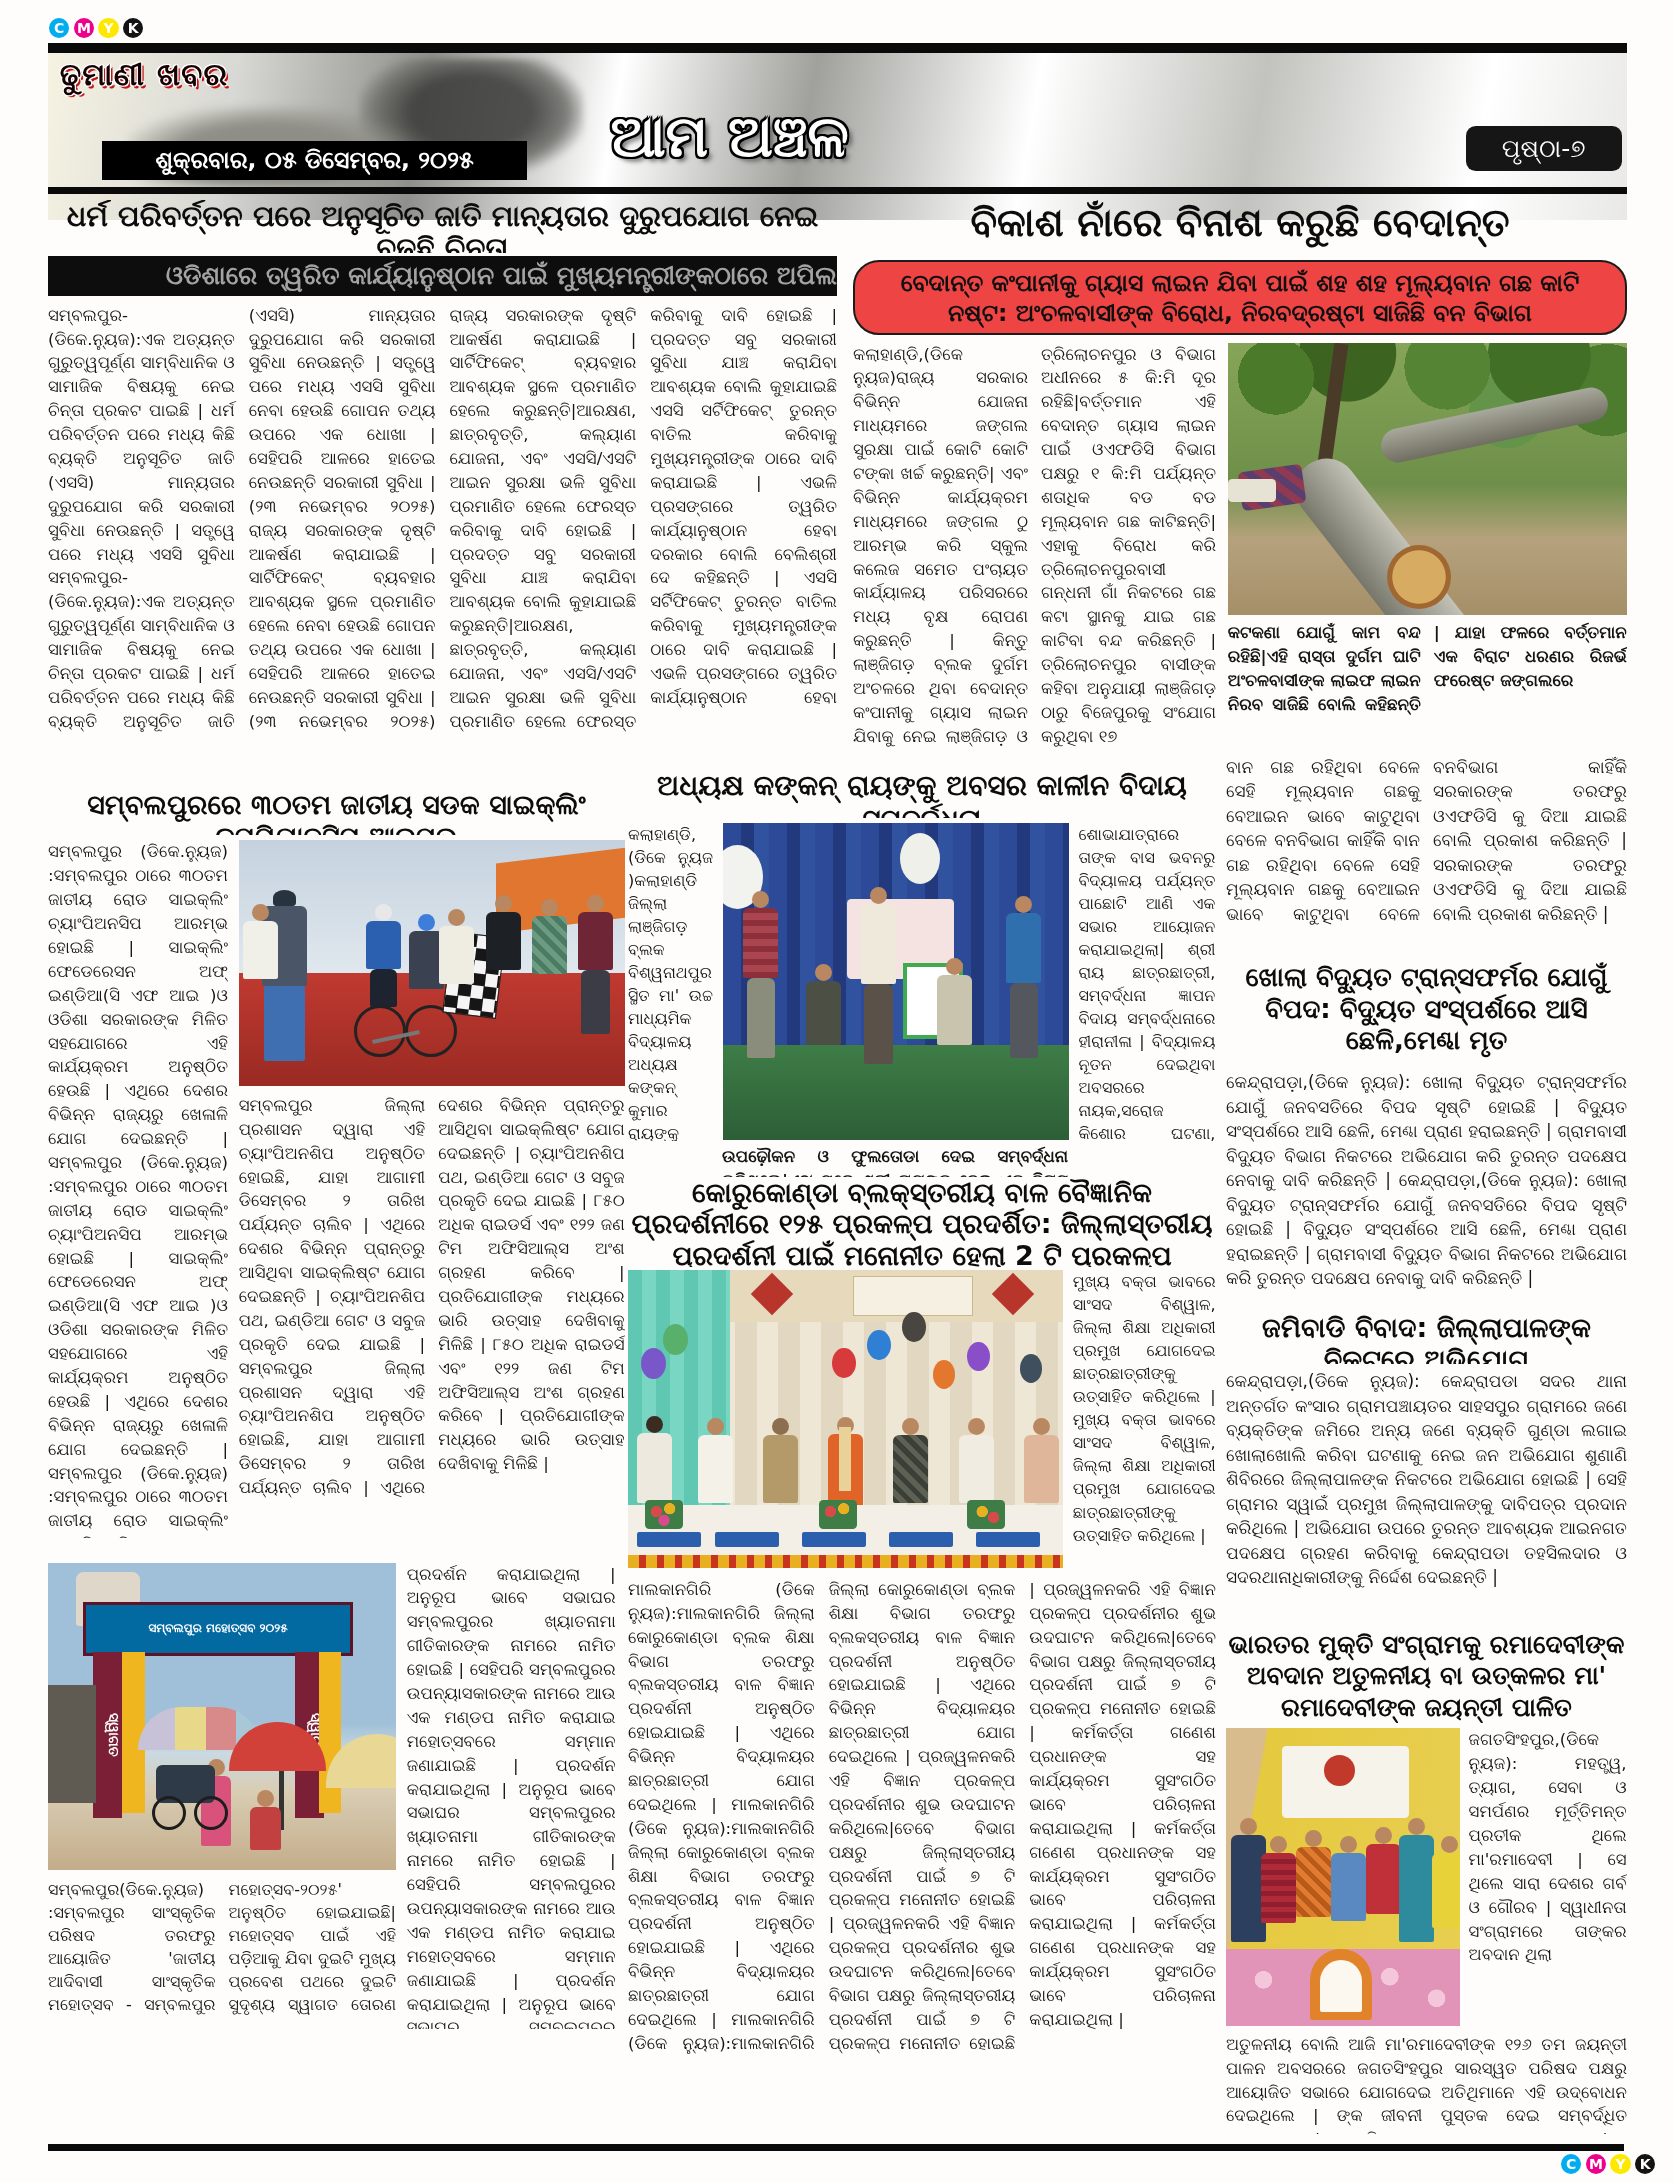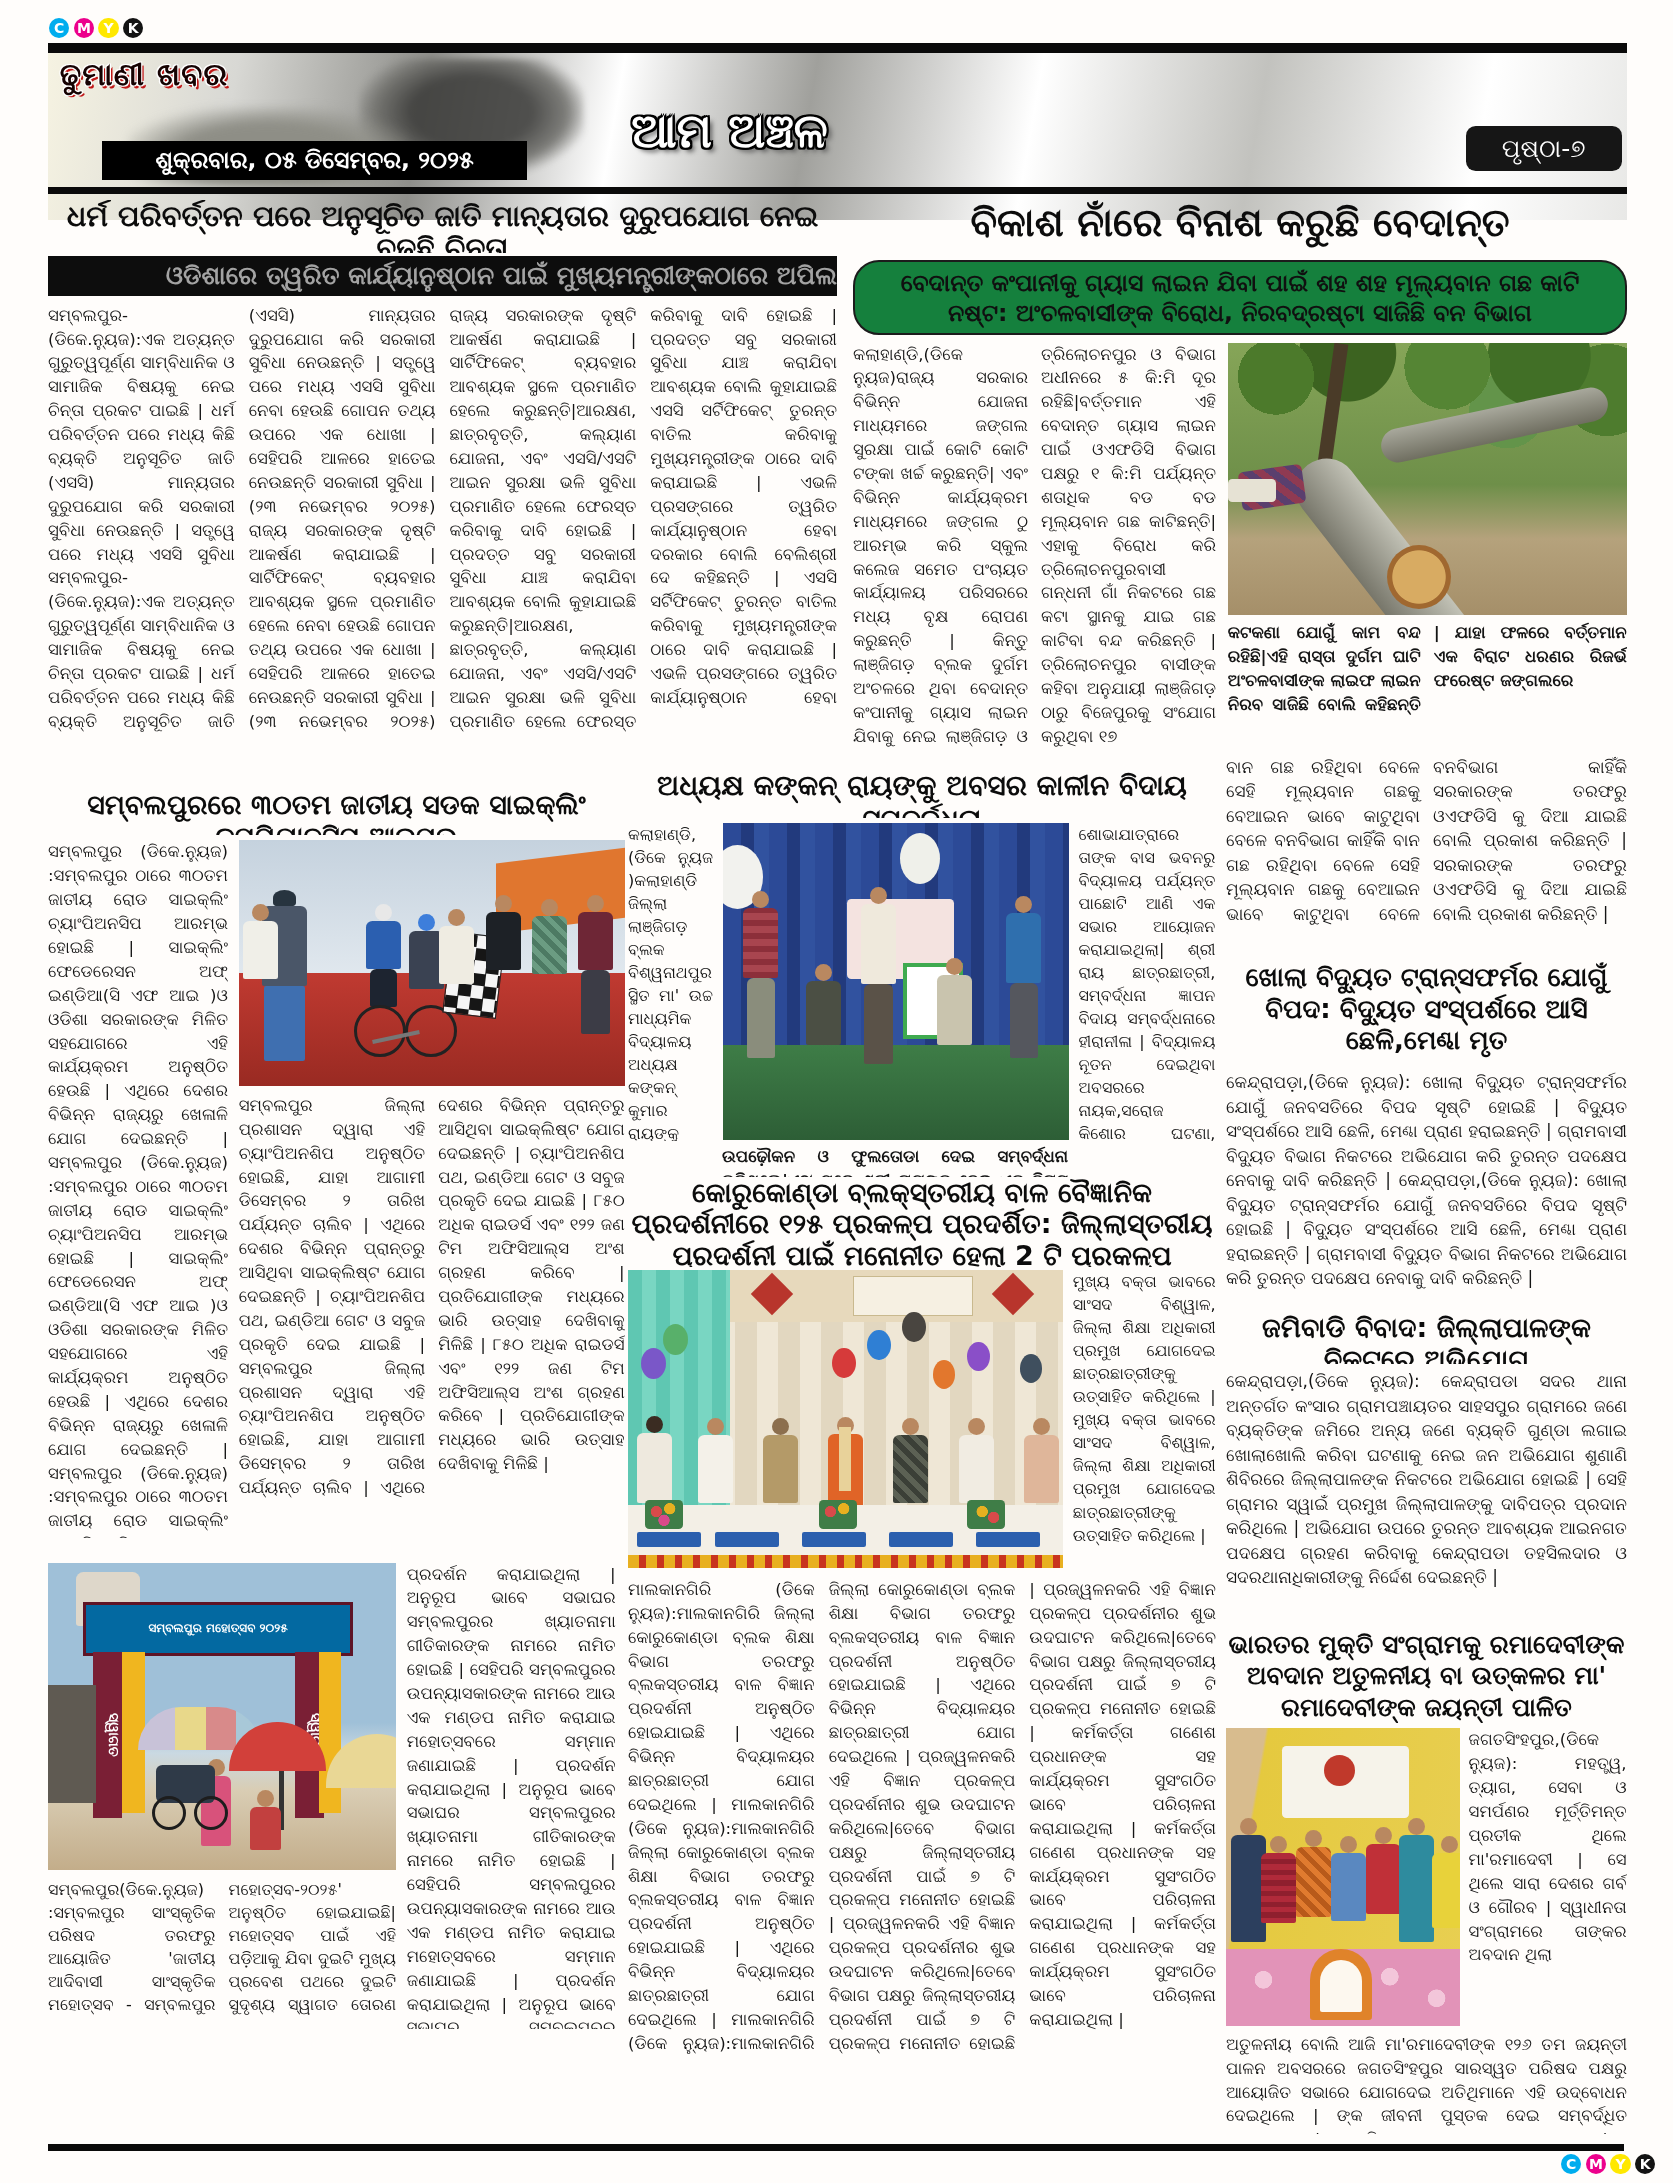--- a/index.html
+++ b/index.html
@@ -10,29 +10,29 @@
   .cmyk .dot{width:20.4px;height:20.4px;border-radius:50%;color:#fff;font-weight:bold;font-size:14px;line-height:20.4px;text-align:center;}
   
   .masthead{left:48px;top:43px;width:1579px;height:177px;background:
       linear-gradient(100deg,#f6f3e2 0%,#d8d8d4 12%,#8f8f8b 24%,#ffffff 36%,#a0a09c 48%,#ffffff 62%,#c2c2be 76%,#ffffff 90%,#e8e8e6 100%);overflow:hidden;}
   .mast-strip{position:absolute;left:0;top:0;width:100%;height:9.7px;background:#0a0a0a;}
   .mast-blob{position:absolute;left:311px;top:16px;width:225px;height:118px;background:radial-gradient(ellipse at 50% 45%,#3a3a38 0 38%,#6d6d69 60%,transparent 75%);filter:blur(3.2px);opacity:.85;}
   .mast-blob2{position:absolute;left:80px;top:64px;width:279px;height:80px;background:radial-gradient(ellipse at 50% 60%,#8e8e86 0 45%,transparent 78%);filter:blur(4.3px);}
   .mast-logo{position:absolute;left:11.8px;top:13px;font-size:31px;font-weight:800;color:#160202;letter-spacing:1.1px;
       text-shadow:1.1px 1.1px 0 #fff,-1.1px -1.1px 0 #fff,1.1px -1.1px 0 #fff,-1.1px 1.1px 0 #fff,2.7px 2.7px 0 #c01818;}
   .mast-date{position:absolute;left:54px;top:98px;width:425px;height:39px;background:#000;color:#fff;font-size:23.6px;font-weight:600;line-height:39px;text-align:center;overflow:hidden;}
-  .mast-title{position:absolute;left:499px;top:60px;width:365px;text-align:center;font-size:47px;font-weight:900;color:#fff;
+  .mast-title{position:absolute;left:499px;top:60px;width:365px;text-align:center;font-size:57px;font-weight:900;color:#fff;
       text-shadow:2.1px 0 0 #000,-2.1px 0 0 #000,0 2.1px 0 #000,0 -2.1px 0 #000,2.1px 2.1px 0 #000,-2.1px -2.1px 0 #000,2.1px -2.1px 0 #000,-2.1px 2.1px 0 #000,4.3px 4.3px 5.4px #555;}
   .badge{position:absolute;right:5.4px;top:83px;height:45px;padding:0 36px;background:#161616;color:#fff;font-size:25px;line-height:45px;border-radius:9.7px;}
   .rule{background:#0a0a0a;}
   
   .hl{font-weight:800;text-align:center;color:#0c0c0c;overflow:hidden;}
   .body-txt{font-size:16.6px;line-height:1.44;text-align:justify;color:#141414;overflow:hidden;word-break:break-word;}
   .subbar{background:#0d0d0d;color:#a3a3a3;font-weight:700;text-align:right;overflow:hidden;}
-  .kicker{background:#15803d;border:2.1px solid #1c1c1c;border-radius:26px;font-weight:700;text-align:center;overflow:hidden;}
+  .kicker{background:#ef4444;border:2.1px solid #1c1c1c;border-radius:26px;font-weight:700;text-align:center;overflow:hidden;}
   .cols2{column-count:2;column-gap:13px;}
   .cols3{column-count:3;column-gap:14px;}
   .cols4{column-count:4;column-gap:14px;}
   
   .photo{position:relative;overflow:hidden;background:#cfcfcf;}
   .photo *{position:absolute;}
   .pr .hd{position:relative;width:17px;height:17px;border-radius:50%;background:#b98860;margin:0 auto;}
   .pr .bd{position:relative;width:35px;height:58px;border-radius:6.4px 6.4px 2.1px 2.1px;margin:0 auto;}
 </style>
 </head>

